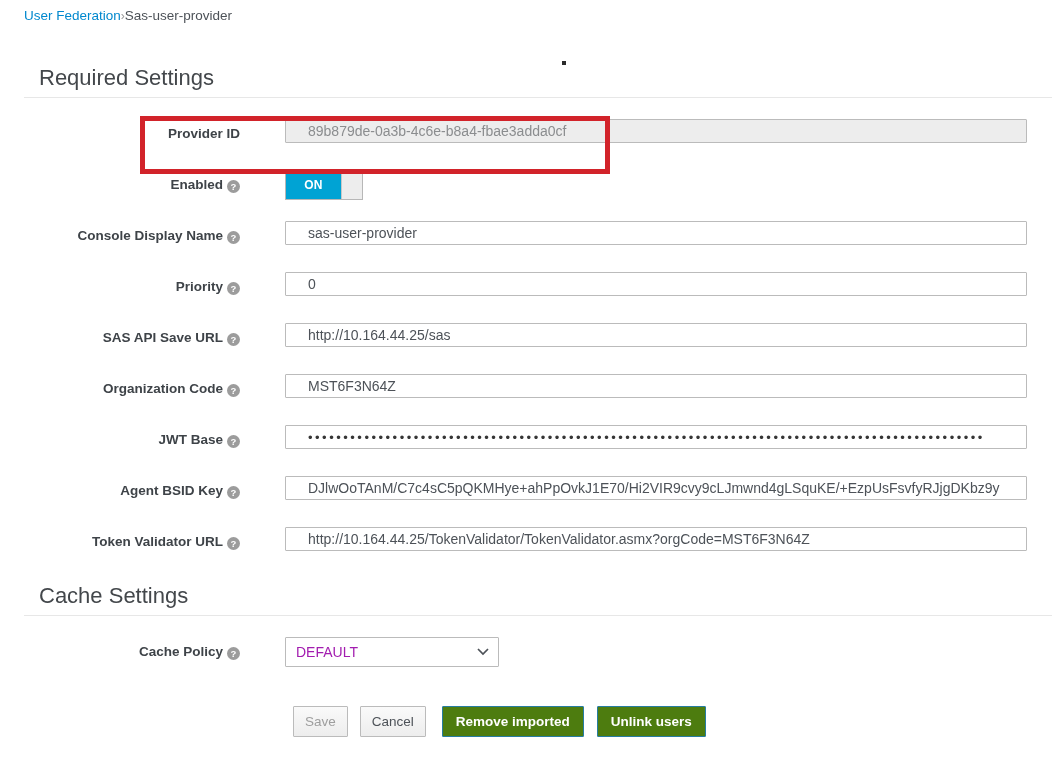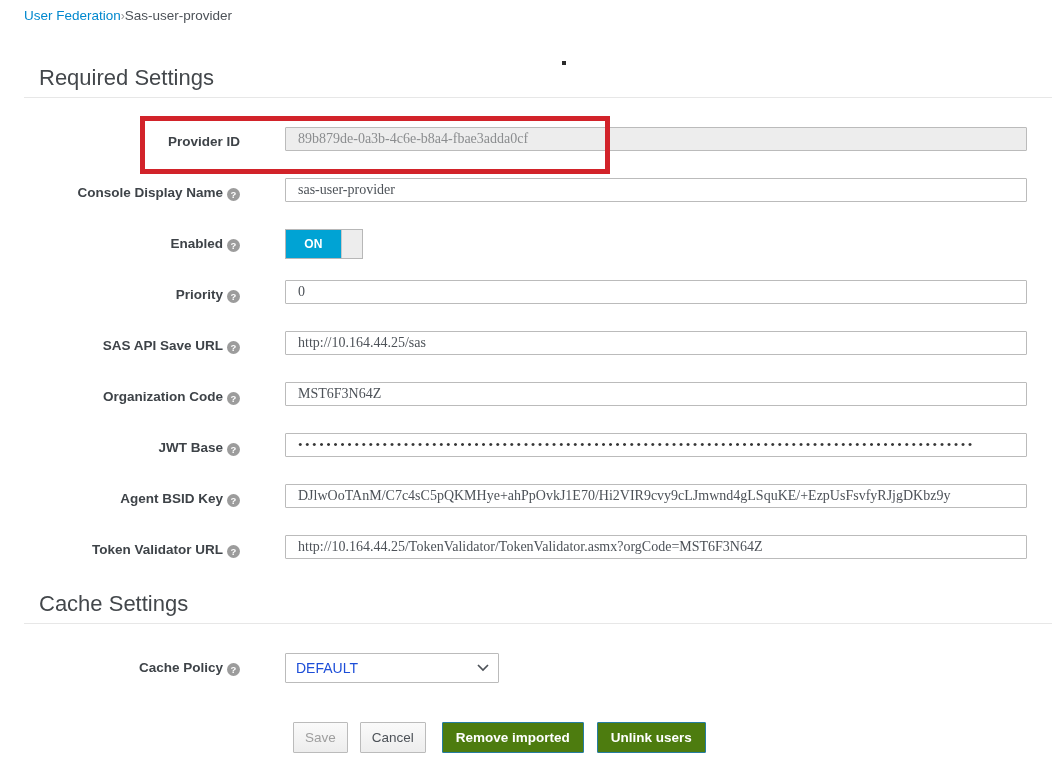--- a/index.html
+++ b/index.html
@@ -14,37 +14,37 @@
 
   
   .artifact-dot { position:absolute; left:562px; top:61px; width:4px; height:4px; background:#2b2b2b; }
 
   
   h2.section-title { font-size:22px; font-weight:400; color:#43474b; margin:42px 0 0 39px; line-height:26px; }
   h2.section-title.cache { margin-top:26px; }
   .section-rule { border:0; border-top:1px solid #e7e7e7; margin:6px 0 0 24px; }
 
   
-  .form { margin-top:29px; }
+  .form { margin-top:21px; }
   .form-row { display:flex; align-items:flex-start; margin:0 25px 21px 24px; min-height:30px; }
   .form-label { flex:0 0 216px; text-align:right; font-size:13.5px; font-weight:700; color:#3e4348; padding-top:7px; line-height:16px; }
   .help-icon { display:inline-block; width:13px; height:13px; line-height:13px; border-radius:50%; background:#9c9c9c; color:#fff; font-size:9.5px; font-weight:700; text-align:center; margin-left:4px; vertical-align:-1px; cursor:pointer; }
   .form-control-area { flex:1; margin-left:45px; }
 
-  input.text-input { width:100%; height:24px; border:1px solid #bbb; border-radius:1px; padding:0 12px; font-size:14px; color:#4d5258; font-family:Liberation Serif, serif; background:#fff; outline:none; }
+  input.text-input { width:100%; height:24px; border:1px solid #bbb; border-radius:1px; padding:0 22px; font-size:14px; color:#4d5258; font-family:Liberation Sans, sans-serif; background:#fff; outline:none; }
   input.text-input.disabled { background:#ededed; color:#8b8d8f; }
   input.text-input.masked { font-size:13px; letter-spacing:2.5px; color:#363636; overflow:hidden; white-space:nowrap; }
 
   
   .toggle { display:inline-flex; width:78px; height:30px; border:1px solid #b7b7b7; cursor:pointer; }
   .toggle-on { flex:1; background:#00a3d4; color:#fff; font-weight:700; font-size:12px; display:flex; align-items:center; justify-content:center; letter-spacing:0.3px; }
   .toggle-handle { width:21px; background:#ededed; border-left:1px solid #c7c7c7; }
 
   
-  .select { width:214px; height:30px; border:1px solid #bbb; border-radius:1px; background:#fff; display:flex; align-items:center; justify-content:space-between; padding:0 9px 0 10px; font-size:14px; color:#1d4ed8; cursor:pointer;gap:9px; }
+  .select { width:214px; height:30px; border:1px solid #bbb; border-radius:1px; background:#fff; display:flex; align-items:center; justify-content:space-between; padding:0 9px 0 10px; font-size:14px; color:#a21caf; cursor:pointer;gap:9px; }
 
   
   .button-row { display:flex; align-items:center; gap:12px; margin:39px 0 0 293px; }
   .btn { height:31px; padding:0 11px; font-size:13.5px; font-family:"Liberation Sans", sans-serif; border:1px solid #bbb; border-radius:1px; background:linear-gradient(#fafafa,#ededed); color:#4d5258; cursor:pointer; }
   .btn.disabled { color:#9e9e9e; }
   .btn-primary { background:#4d7c0f; border-color:#267da1; color:#fff; font-weight:700; padding:0 13px; }
   .btn-primary + .btn-primary { margin-left:1px; }
   .btn-primary.first { margin-left:4px; }
 
   
@@ -69,33 +69,33 @@
   <div class="form">
 
     <div class="form-row">
       <div class="form-label"><span>Provider ID</span></div>
       <div class="form-control-area">
         <input class="text-input disabled" readonly="" value="89b879de-0a3b-4c6e-b8a4-fbae3adda0cf" style="">
       </div>
     </div>
 
     <div class="form-row">
-      <div class="form-label"><span>Console Display Name</span><span class="help-icon">?</span></div>
-      <div class="form-control-area">
-        <input class="text-input" value="sas-user-provider" style="">
-      </div>
-    </div>
-
-    <div class="form-row">
       <div class="form-label"><span>Enabled</span><span class="help-icon">?</span></div>
       <div class="form-control-area">
         <div class="toggle">
           <span class="toggle-on">ON</span>
           <span class="toggle-handle"></span>
         </div>
+      </div>
+    </div>
+
+    <div class="form-row">
+      <div class="form-label"><span>Console Display Name</span><span class="help-icon">?</span></div>
+      <div class="form-control-area">
+        <input class="text-input" value="sas-user-provider" style="">
       </div>
     </div>
 
     <div class="form-row">
       <div class="form-label"><span>Priority</span><span class="help-icon">?</span></div>
       <div class="form-control-area">
         <input class="text-input" value="0" style="">
       </div>
     </div>
 

